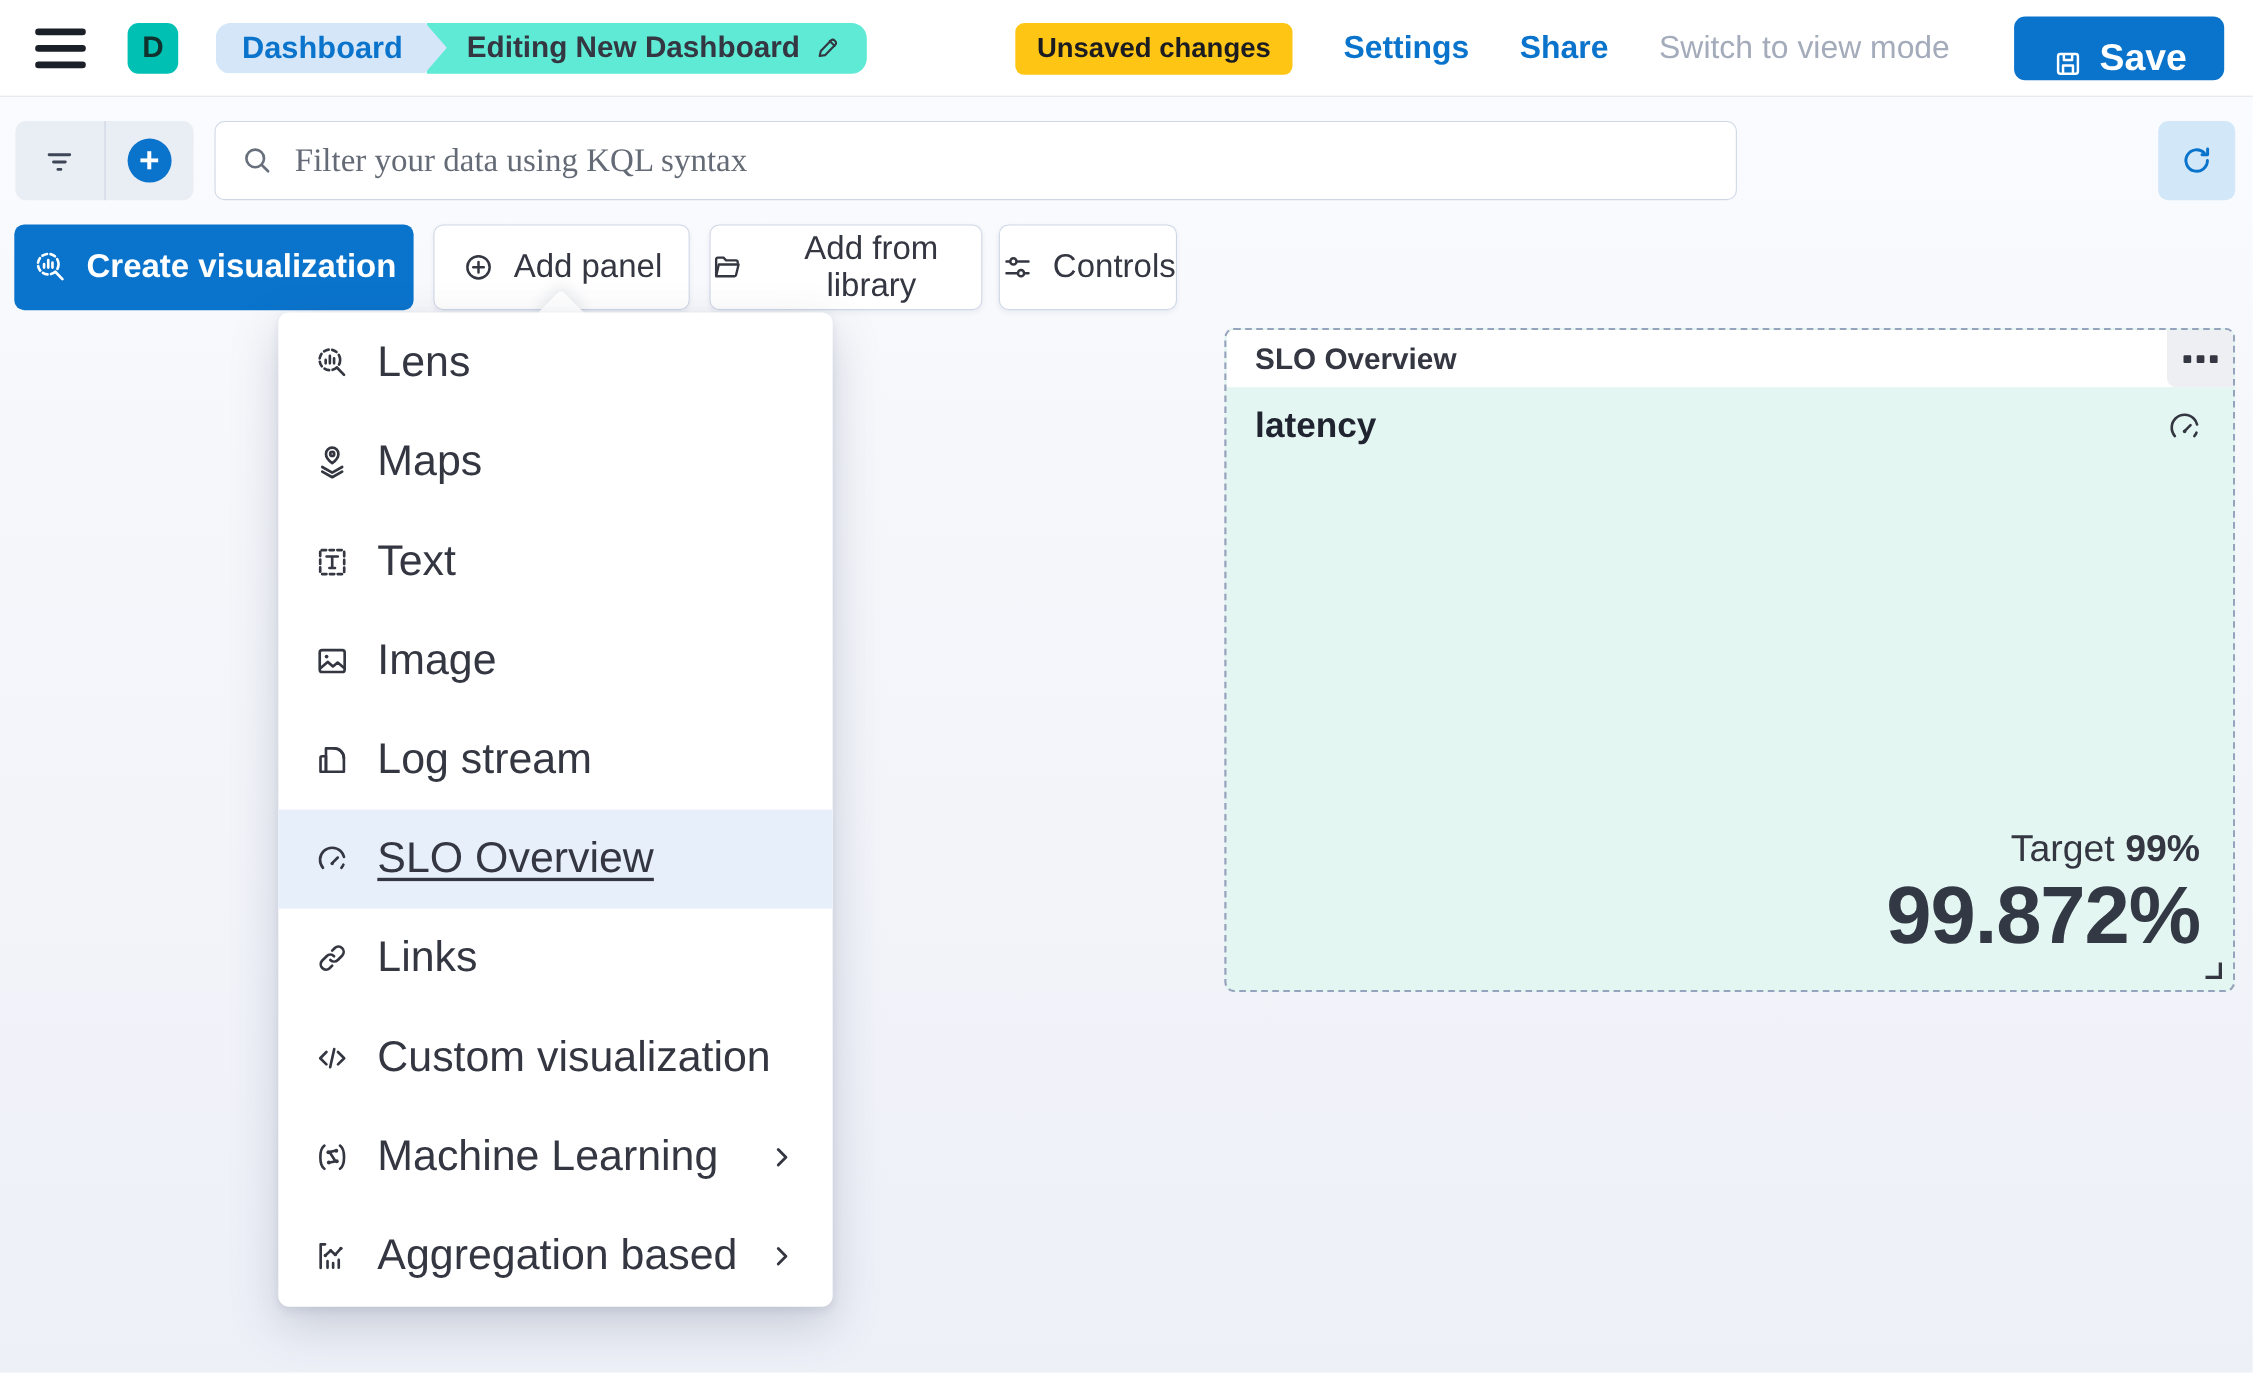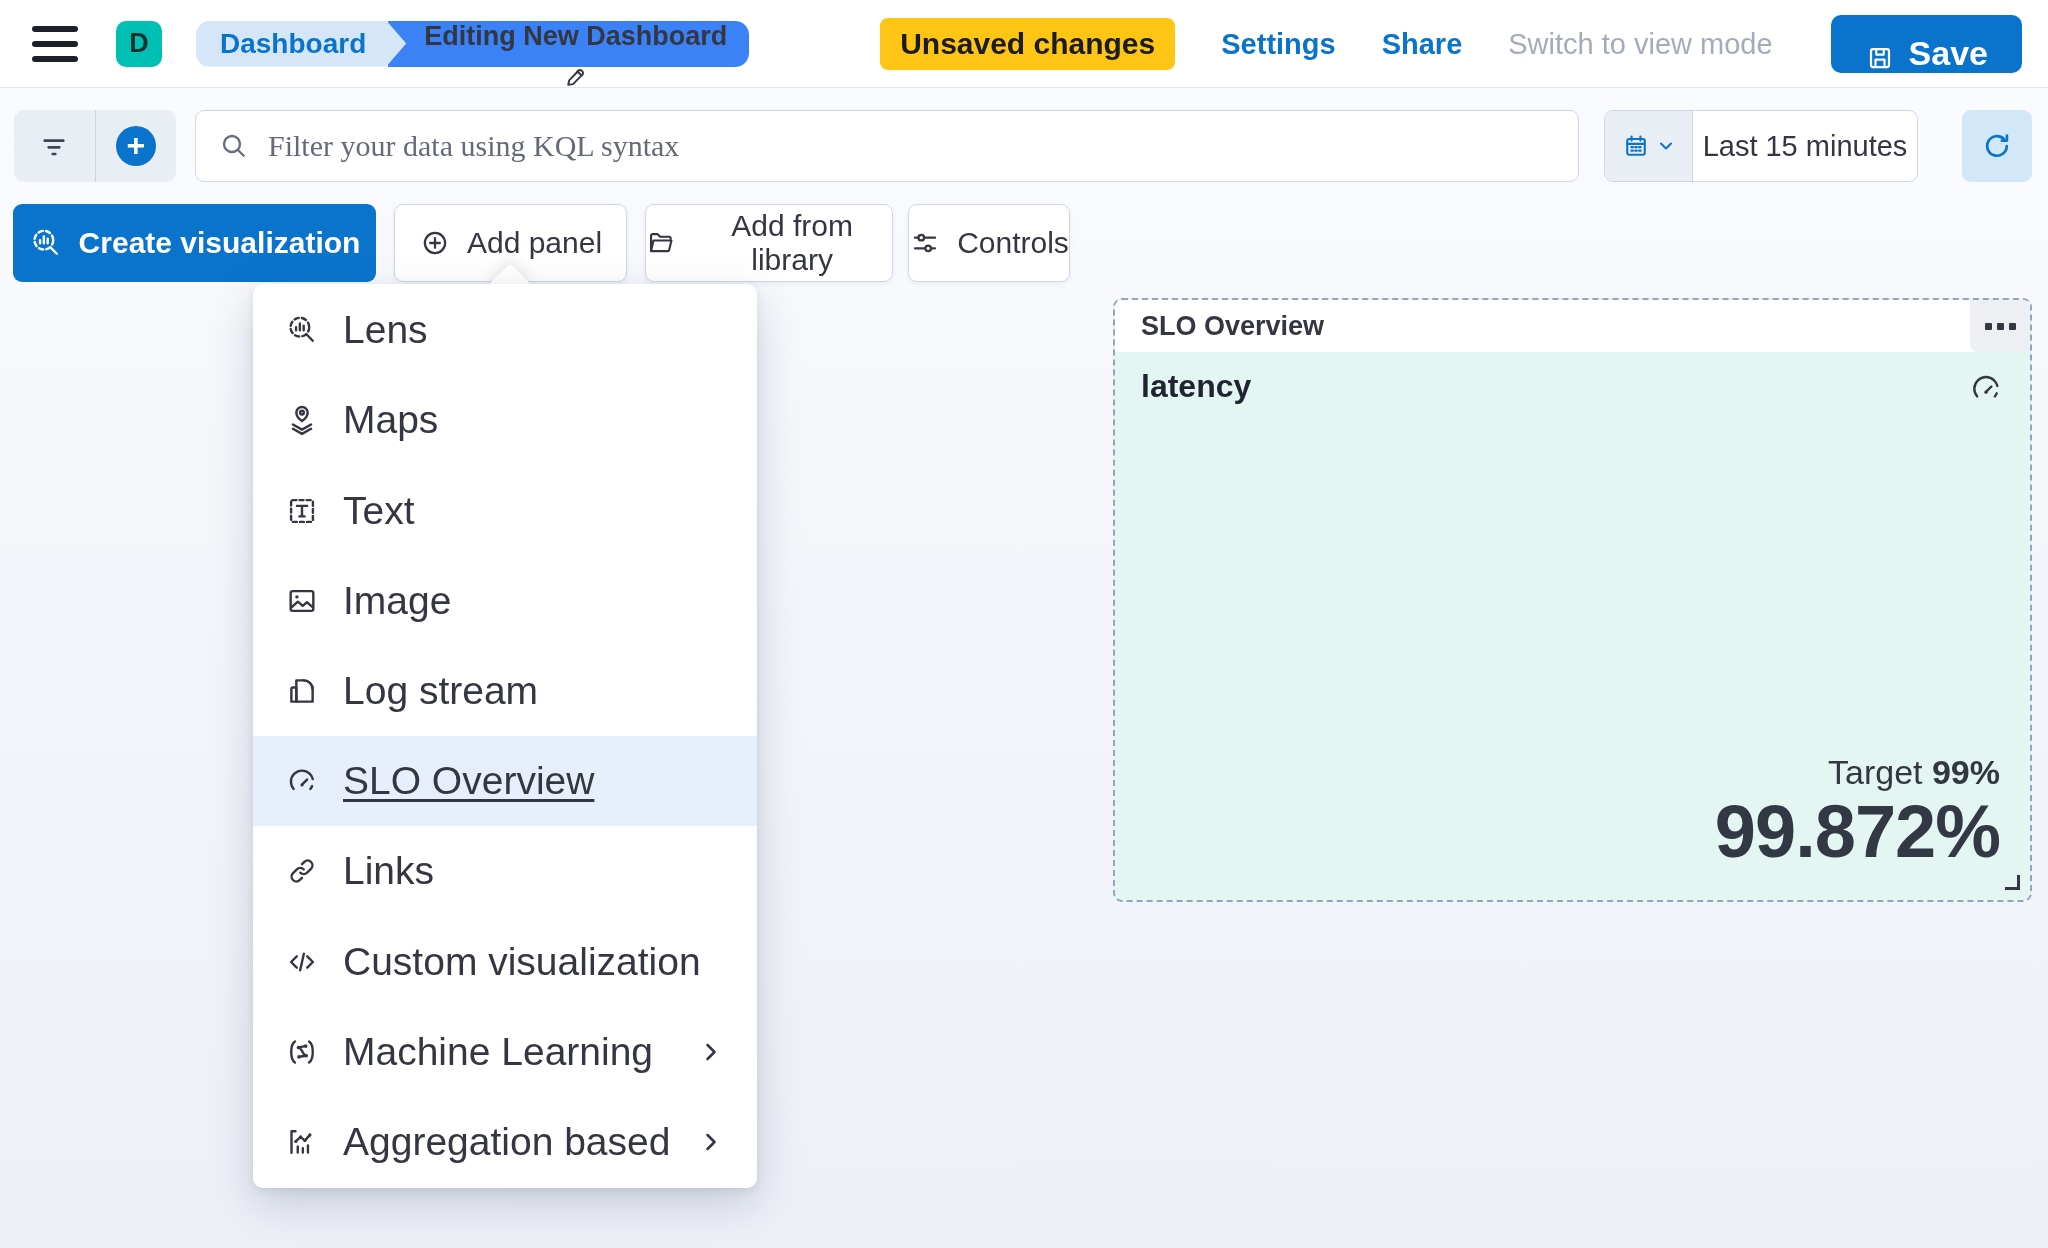--- a/index.html
+++ b/index.html
@@ -17,23 +17,23 @@
   body{font-family:"Liberation Sans",sans-serif;color:var(--text);}
   #app{position:relative;width:2048px;height:1248px;background:linear-gradient(180deg,#fafbfe 120px,#f5f7fb 420px,#edf0f7 1248px);}
 
   
   .top-header{position:absolute;left:0;top:0;width:2048px;height:88px;background:#fff;border-bottom:1px solid #e0e5ee;display:flex;align-items:center;z-index:10;}
   .hamburger{width:46px;height:36px;margin-left:32px;display:flex;flex-direction:column;justify-content:space-between;cursor:pointer;}
   .hamburger span{display:block;height:6px;border-radius:3px;background:#1b1f27;}
   .avatar{width:46px;height:46px;margin-left:38px;border-radius:10px;background:var(--avatar-teal);display:flex;align-items:center;justify-content:center;font-size:27px;font-weight:700;color:#10312d;}
   .crumbs{display:flex;align-items:center;margin-left:34px;height:46px;position:relative;}
   .crumb-blue{position:relative;z-index:2;height:46px;display:flex;align-items:center;background:#d4e6f8;color:var(--accent);font-size:28px;font-weight:600;padding:0 40px 0 24px;border-radius:14px 0 0 14px;clip-path:polygon(0 0,calc(100% - 20px) 0,100% 50%,calc(100% - 20px) 100%,0 100%);}
-  .crumb-gray{position:relative;z-index:1;height:46px;display:flex;align-items:center;gap:12px;background:#3b82f6;color:var(--text);font-size:27px;font-weight:600;padding:0 22px 0 36px;margin-left:-18px;border-radius:0 14px 14px 0;flex-direction:column;}
+  .crumb-gray{position:relative;z-index:1;height:46px;display:flex;align-items:center;gap:12px;background:#5eead4;color:var(--text);font-size:27px;font-weight:600;padding:0 22px 0 36px;margin-left:-18px;border-radius:0 14px 14px 0;}
   .hdr-right{position:absolute;right:26px;top:0;height:88px;display:flex;align-items:center;gap:46px;}
-  .badge{background:var(--badge-yellow);color:#1a1c21;font-size:30px;font-weight:600;padding:9px 20px;border-radius:8px;}
+  .badge{background:var(--badge-yellow);color:#1a1c21;font-size:25px;font-weight:600;padding:9px 20px;border-radius:8px;}
   .hdr-link{font-size:29px;font-weight:600;color:var(--accent);cursor:pointer;}
   .hdr-link.disabled{color:var(--muted);font-weight:500;cursor:default;}
   .save-btn{display:flex;align-items:flex-end;gap:14px;background:var(--accent);color:#fff;font-size:34px;font-weight:600;height:58px;padding:0 34px;border:none;border-radius:10px;cursor:pointer;margin-left:12px;}
 
   
   .filter-row{position:absolute;left:0;top:88px;width:2048px;height:112px;}
   .filter-group{position:absolute;left:14px;top:22px;width:162px;height:72px;background:#e9edf4;border-radius:10px;display:flex;align-items:center;}
   .filter-group .half{flex:1;height:100%;display:flex;align-items:center;justify-content:center;cursor:pointer;}
   .filter-group .divider{width:1px;height:100%;background:#cdd4e2;}
   .plus-circle{width:40px;height:40px;border-radius:50%;background:var(--accent);color:#fff;display:flex;align-items:center;justify-content:center;font-size:32px;font-weight:700;line-height:1;padding-bottom:3px;}
@@ -133,33 +133,20 @@
         <span class="plus-circle">+</span>
       </div>
     </div>
     <div class="kql-input">
       <svg width="32" height="32" viewBox="0 0 24 24" fill="none" stroke="#69707d" stroke-width="1.8" stroke-linecap="round">
           <circle cx="10.5" cy="10.5" r="6"></circle>
           <path d="M15 15l4.3 4.3"></path>
         </svg>
       <input type="text" value="" placeholder="Filter your data using KQL syntax" style="">
     </div>
-    <div class="time-picker">
-      <div class="cal-seg">
-        <svg width="28" height="28" viewBox="0 0 24 24" fill="none" stroke="#0a74cc" stroke-width="1.8" stroke-linecap="round">
-            <rect x="4.5" y="6" width="15" height="13.5" rx="1.5"></rect>
-            <path d="M8.2 3.8v3.4M15.8 3.8v3.4M4.5 10.2h15"></path>
-            <path d="M8 13h1.4M11.3 13h1.4M14.6 13h1.4M8 16h1.4M11.3 16h1.4M14.6 16h1.4"></path>
-          </svg>
-        <svg width="20" height="20" viewBox="0 0 24 24" fill="none" stroke="#0a74cc" stroke-width="2.4" stroke-linecap="round" stroke-linejoin="round">
-            <path d="M6 9l6 6 6-6"></path>
-          </svg>
-      </div>
-      <div class="range-seg">Last 15 minutes</div>
-    </div>
     <button class="refresh-btn">
       <svg width="34" height="34" viewBox="0 0 24 24" fill="none" stroke="#0a74cc" stroke-width="1.9" stroke-linecap="round" stroke-linejoin="round">
           <path d="M18.9 12a6.9 6.9 0 1 1-2-4.9"></path>
           <path d="M19 4.6v3.6h-3.6"></path>
         </svg>
     </button>
   </div>
 
   <div class="toolbar">
     <button class="tb-btn tb-primary">

